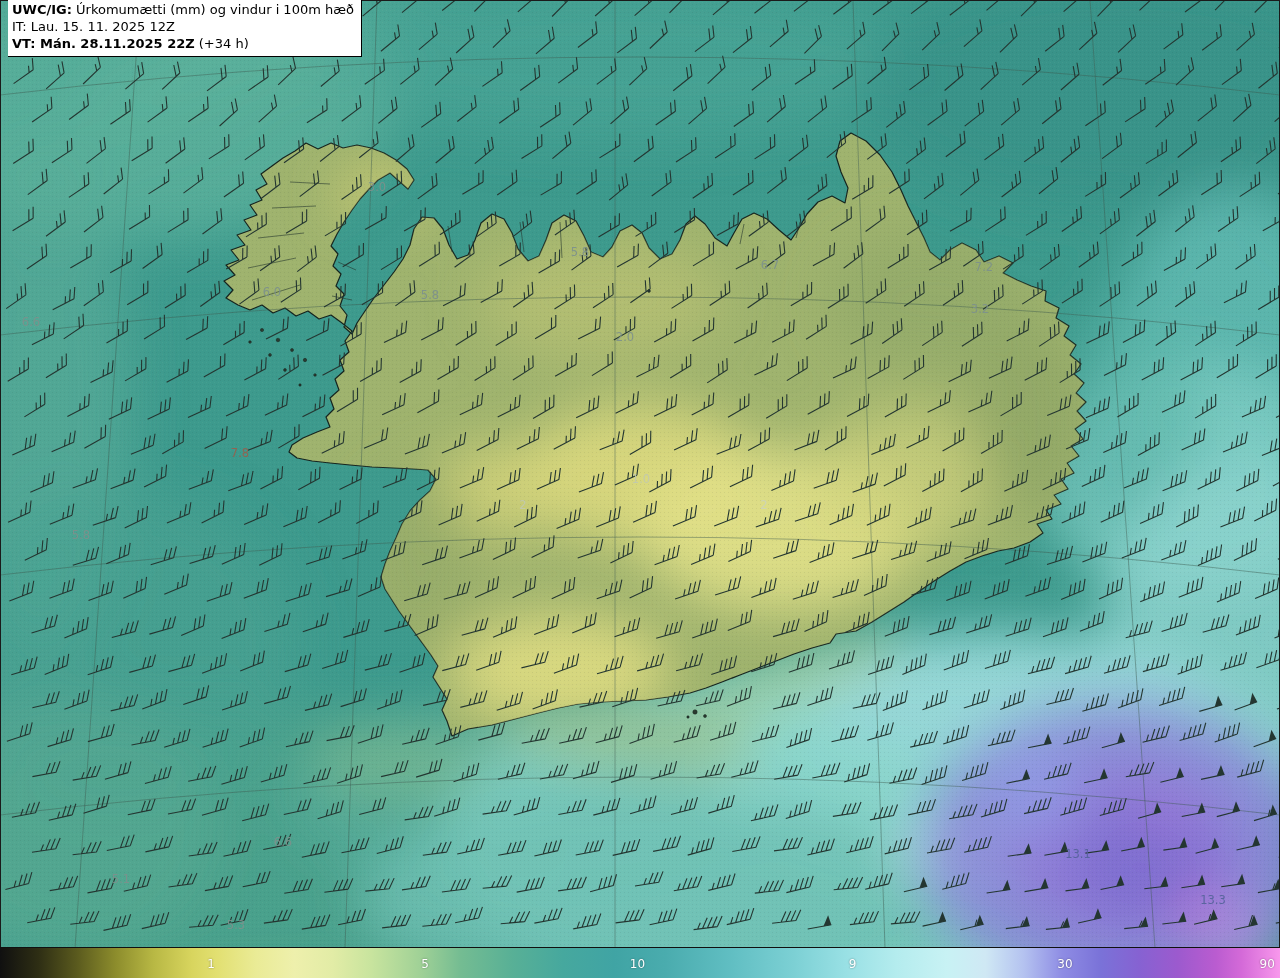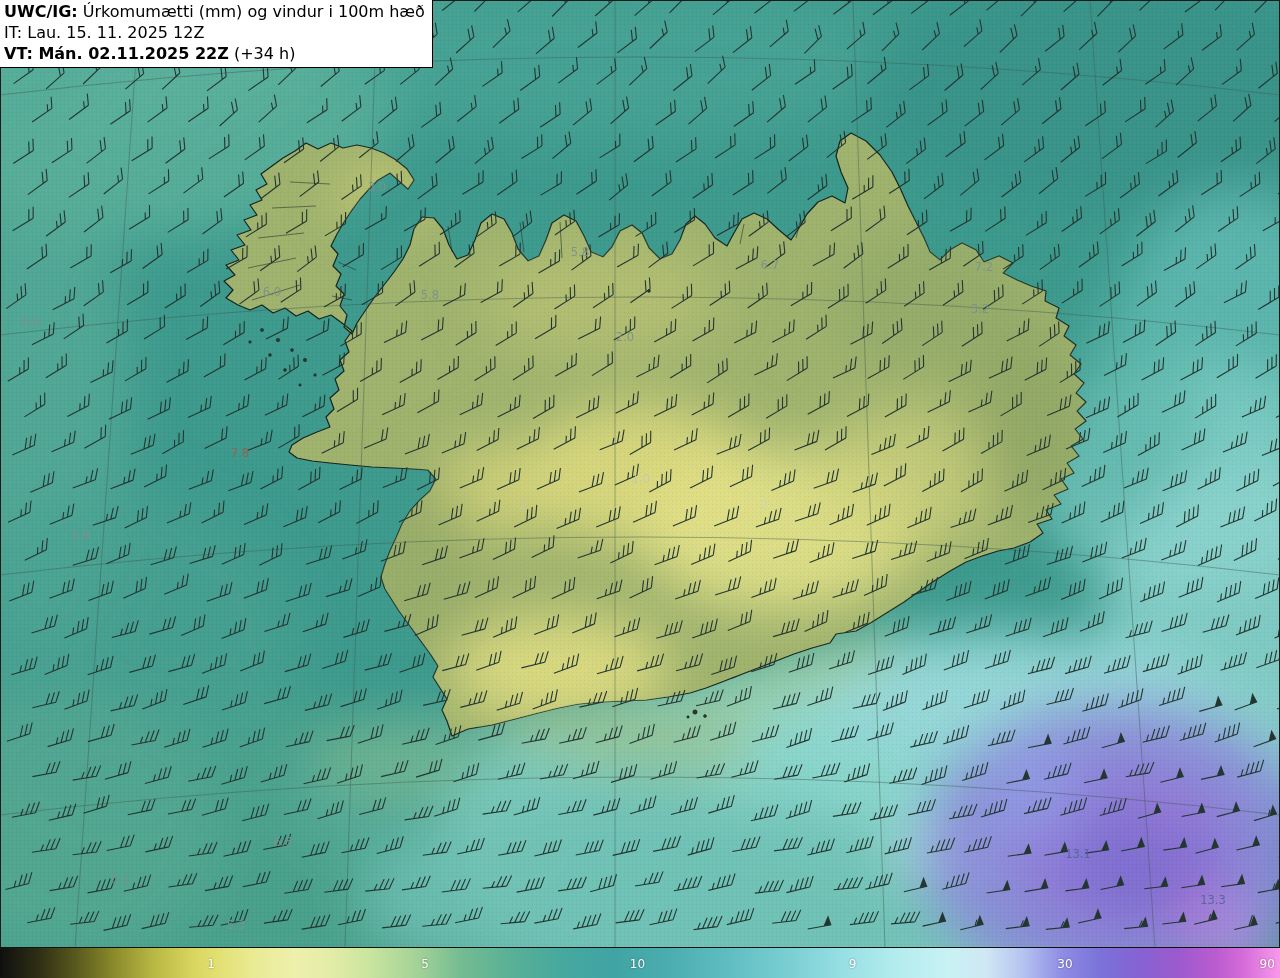--- a/index.html
+++ b/index.html
@@ -1,21 +1,21 @@
 <!DOCTYPE html>
 <html><head>
 <meta charset="utf-8">
 <style>
   html,body{margin:0;padding:0;background:#fff;}
   .stage{position:relative;width:1280px;height:978px;overflow:hidden;
          font-family:"DejaVu Sans",sans-serif;background:#3d9a8d;}
   .stage svg{display:block;}
   
-  .titlebox{position:absolute;top:0;left:0;background:#ffffff;border:1px solid #000;
-            border-top:none;border-left:none;padding:2px 7px 3px 4px;font-size:16px;
+  .titlebox{position:absolute;top:0;left:8px;background:#ffffff;border:1px solid #000;
+            border-top:none;border-left:none;padding:2px 7px 3px 4px;font-size:13px;
             line-height:1.3;color:#000;white-space:nowrap;z-index:5;}
   .titlebox .b{font-weight:bold;}
   
   .colorbar{position:absolute;left:0;bottom:0;width:1280px;height:30px;z-index:4;
             border-top:1px solid #101010;}
   #cbar-grad{position:absolute;inset:0;}
   #cbar-ticks{position:absolute;inset:0;}
   .cbar-tick{position:absolute;top:50%;transform:translate(-50%,-46%);color:#ffffff;
              font-size:12px;text-shadow:0 0 2px rgba(0,0,0,.45);}
   .cbar-tick.edge{transform:translate(-100%,-46%);}
@@ -2737,21 +2737,21 @@
         <text x="1078" y="858" fill="#55639b">13.1</text>
         <text x="1213" y="904" fill="#55639b">13.3</text>
       </g>
 
     <rect x=".5" y=".5" width="1279" height="947" fill="none" stroke="#1a1a1a"></rect>
   </svg>
 
   <div class="titlebox">
     <div><span class="b">UWC/IG:</span><span> Úrkomumætti (mm) og vindur i 100m hæð</span></div>
     <div>IT: Lau. 15. 11. 2025 12Z</div>
-    <div><span class="b">VT: Mán. 02.11.2025 22Z</span><span> (+34 h)</span></div>
+    <div><span class="b">VT: Mán. 28.11.2025 22Z</span><span> (+34 h)</span></div>
   </div>
 
   <div class="colorbar">
     <div id="cbar-grad" style="background: linear-gradient(90deg, rgb(16, 16, 16) 0%, rgb(46, 46, 20) 3%, rgb(90, 90, 30) 6%, rgb(140, 140, 44) 9%, rgb(184, 184, 68) 12%, rgb(216, 213, 94) 15%, rgb(226, 224, 114) 17%, rgb(234, 235, 150) 20%, rgb(238, 240, 172) 23%, rgb(226, 236, 166) 26%, rgb(200, 228, 158) 29%, rgb(158, 208, 150) 33%, rgb(116, 188, 146) 36%, rgb(88, 176, 150) 40%, rgb(70, 168, 158) 44%, rgb(64, 164, 164) 48%, rgb(74, 172, 174) 52%, rgb(96, 190, 194) 57%, rgb(124, 208, 212) 62%, rgb(152, 224, 228) 66%, rgb(180, 236, 238) 70%, rgb(200, 242, 244) 74%, rgb(207, 232, 244) 77%, rgb(180, 194, 240) 80%, rgb(142, 140, 228) 83%, rgb(122, 114, 216) 86%, rgb(134, 98, 210) 89%, rgb(156, 90, 206) 92%, rgb(186, 92, 208) 95%, rgb(212, 106, 216) 97%, rgb(248, 152, 236) 100%);"></div>
     <div id="cbar-ticks">
         <div class="cbar-tick" style="left: 16.5%;">1</div>
         <div class="cbar-tick" style="left: 33.2%;">5</div>
         <div class="cbar-tick" style="left: 49.8%;">10</div>
         <div class="cbar-tick" style="left: 66.6%;">9</div>
         <div class="cbar-tick" style="left: 83.2%;">30</div>

